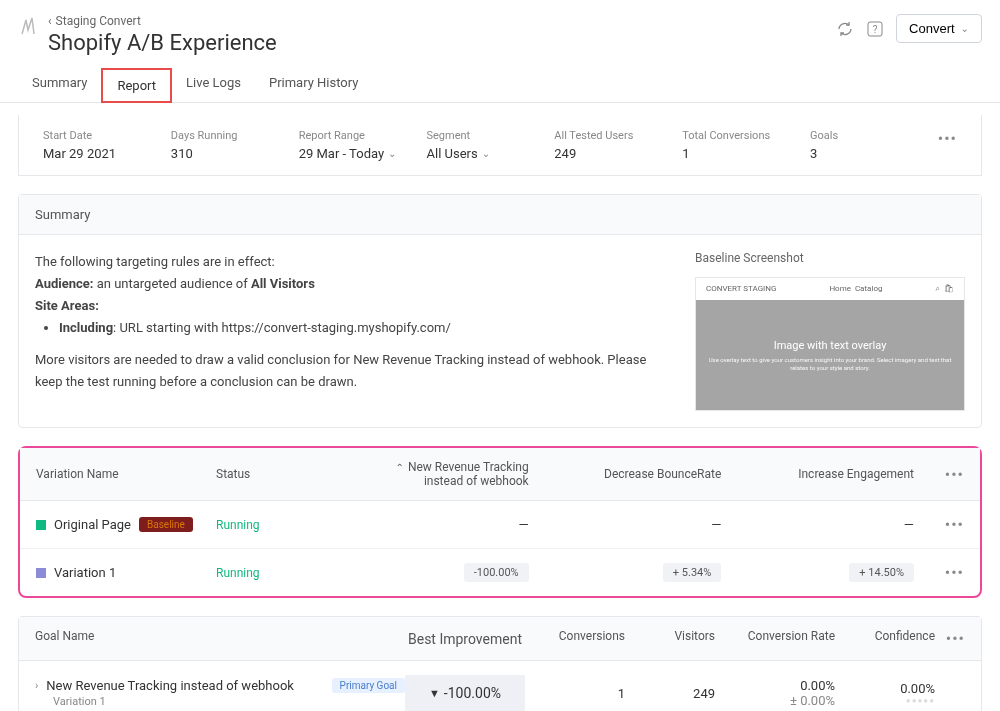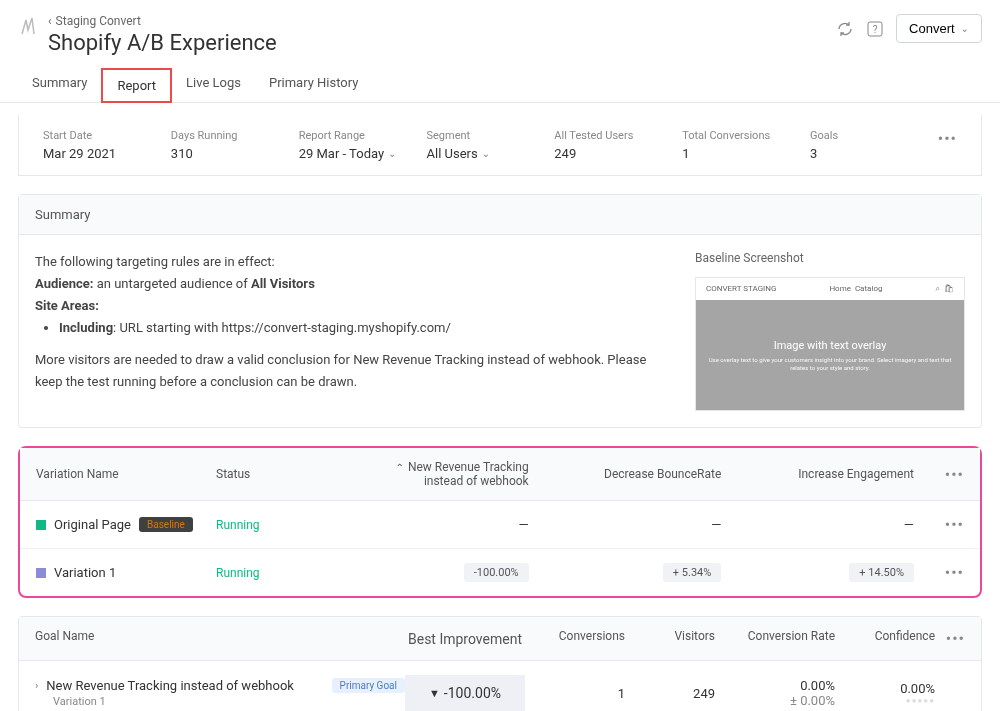--- a/index.html
+++ b/index.html
@@ -38,21 +38,21 @@
 .var-row { display: flex; padding: 14px 16px; border-bottom: 1px solid #f0f0f0; align-items: center; font-size: 13px; }
 .var-row:last-child { border-bottom: none; }
 .col-name { width: 180px; display: flex; align-items: center; gap: 8px; }
 .col-status { width: 140px; }
 .col-metric { flex: 1; text-align: right; padding-right: 20px; }
 .col-more { width: 30px; text-align: right; }
 .sq { width: 10px; height: 10px; display: inline-block; }
 .sq.green { background: #10b981; }
 .sq.purple { background: #8b8bd8; }
 .badge { font-size: 10px; padding: 2px 8px; border-radius: 3px; }
-.badge-baseline { background: #404040; color: #d97706; }
+.badge-baseline { background: #7f1d1d; color: #d97706; }
 .badge-primary { background: #e6f0ff; color: #4a7dc9; }
 .status-running { color: #10b981; font-size: 12px; }
 .pill { background: #f0f2f5; border-radius: 3px; padding: 3px 10px; font-size: 11px; color: #555; display: inline-block; }
 .sort-icon { font-size: 10px; margin-right: 4px; }
 .goal-table { margin: 0 18px 18px 18px; border: 1px solid #e5e7eb; border-radius: 4px; }
 .goal-header { display: flex; background: #f9fafb; padding: 12px 16px; border-bottom: 1px solid #e5e7eb; font-size: 12px; color: #555; }
 .goal-row { display: flex; padding: 14px 16px; border-bottom: 1px solid #f0f0f0; align-items: center; }
 .goal-row:last-child { border-bottom: none; }
 .g-name { flex: 1; }
 .g-name-top { display: flex; align-items: center; gap: 8px; }

